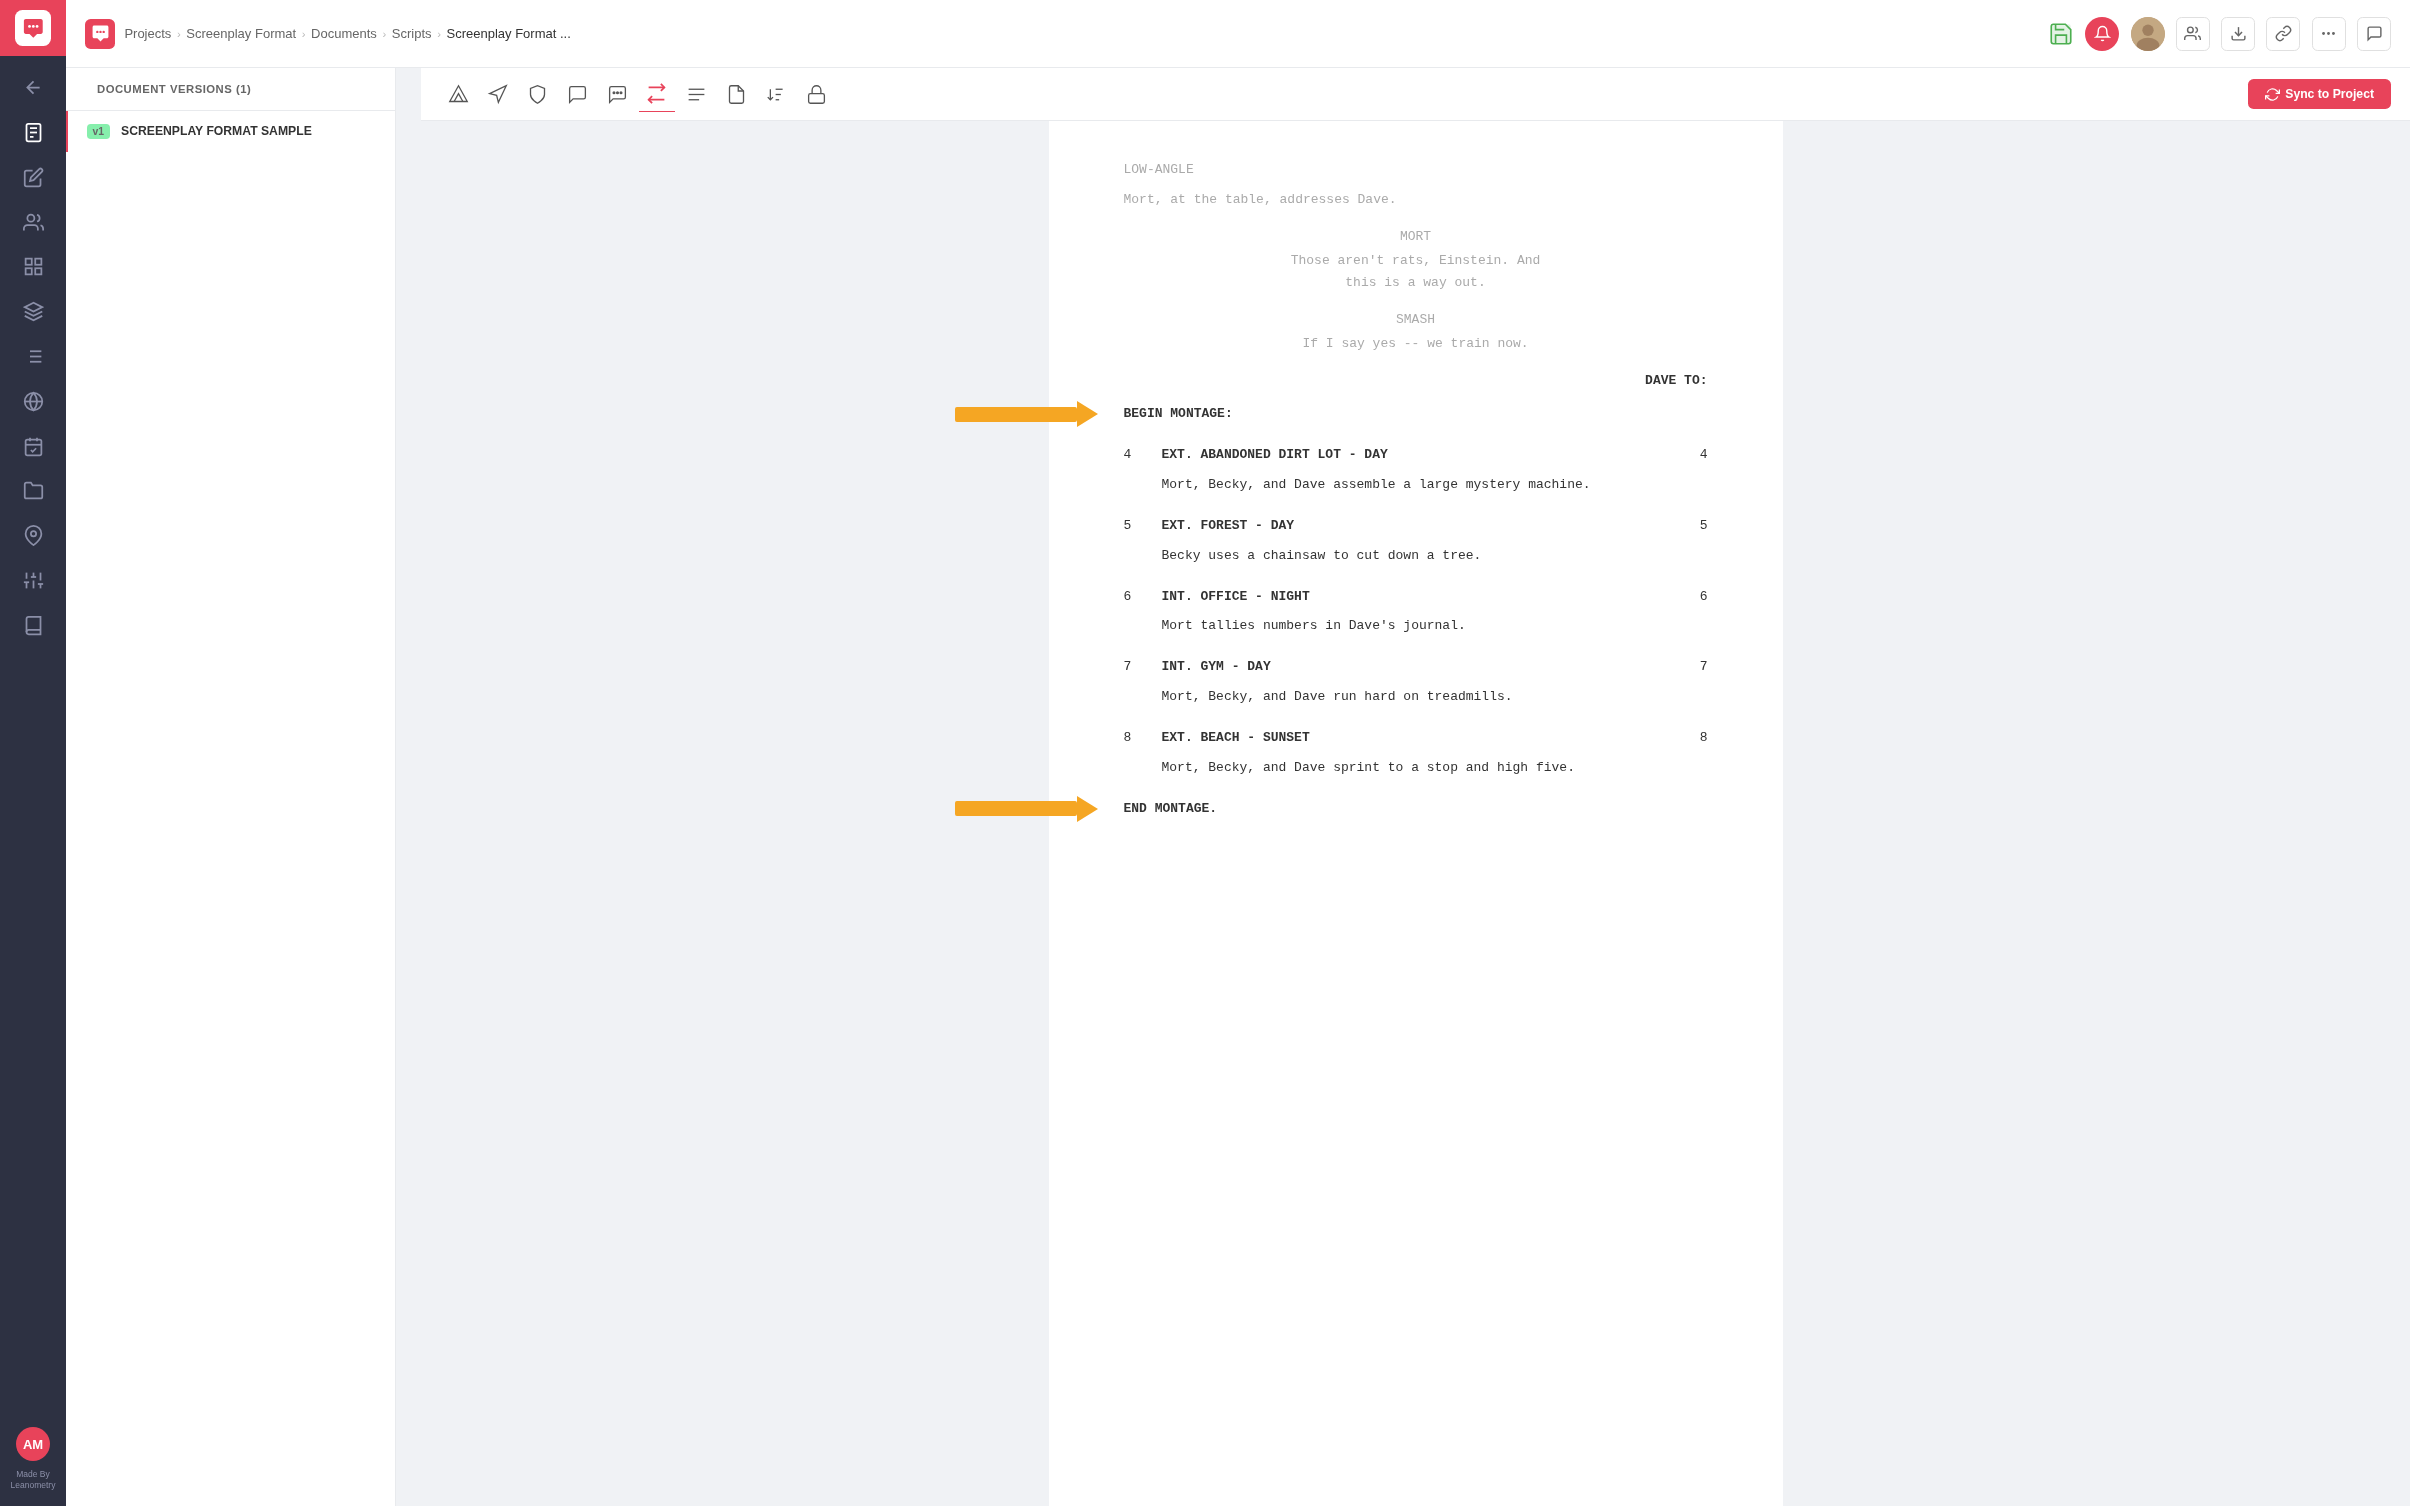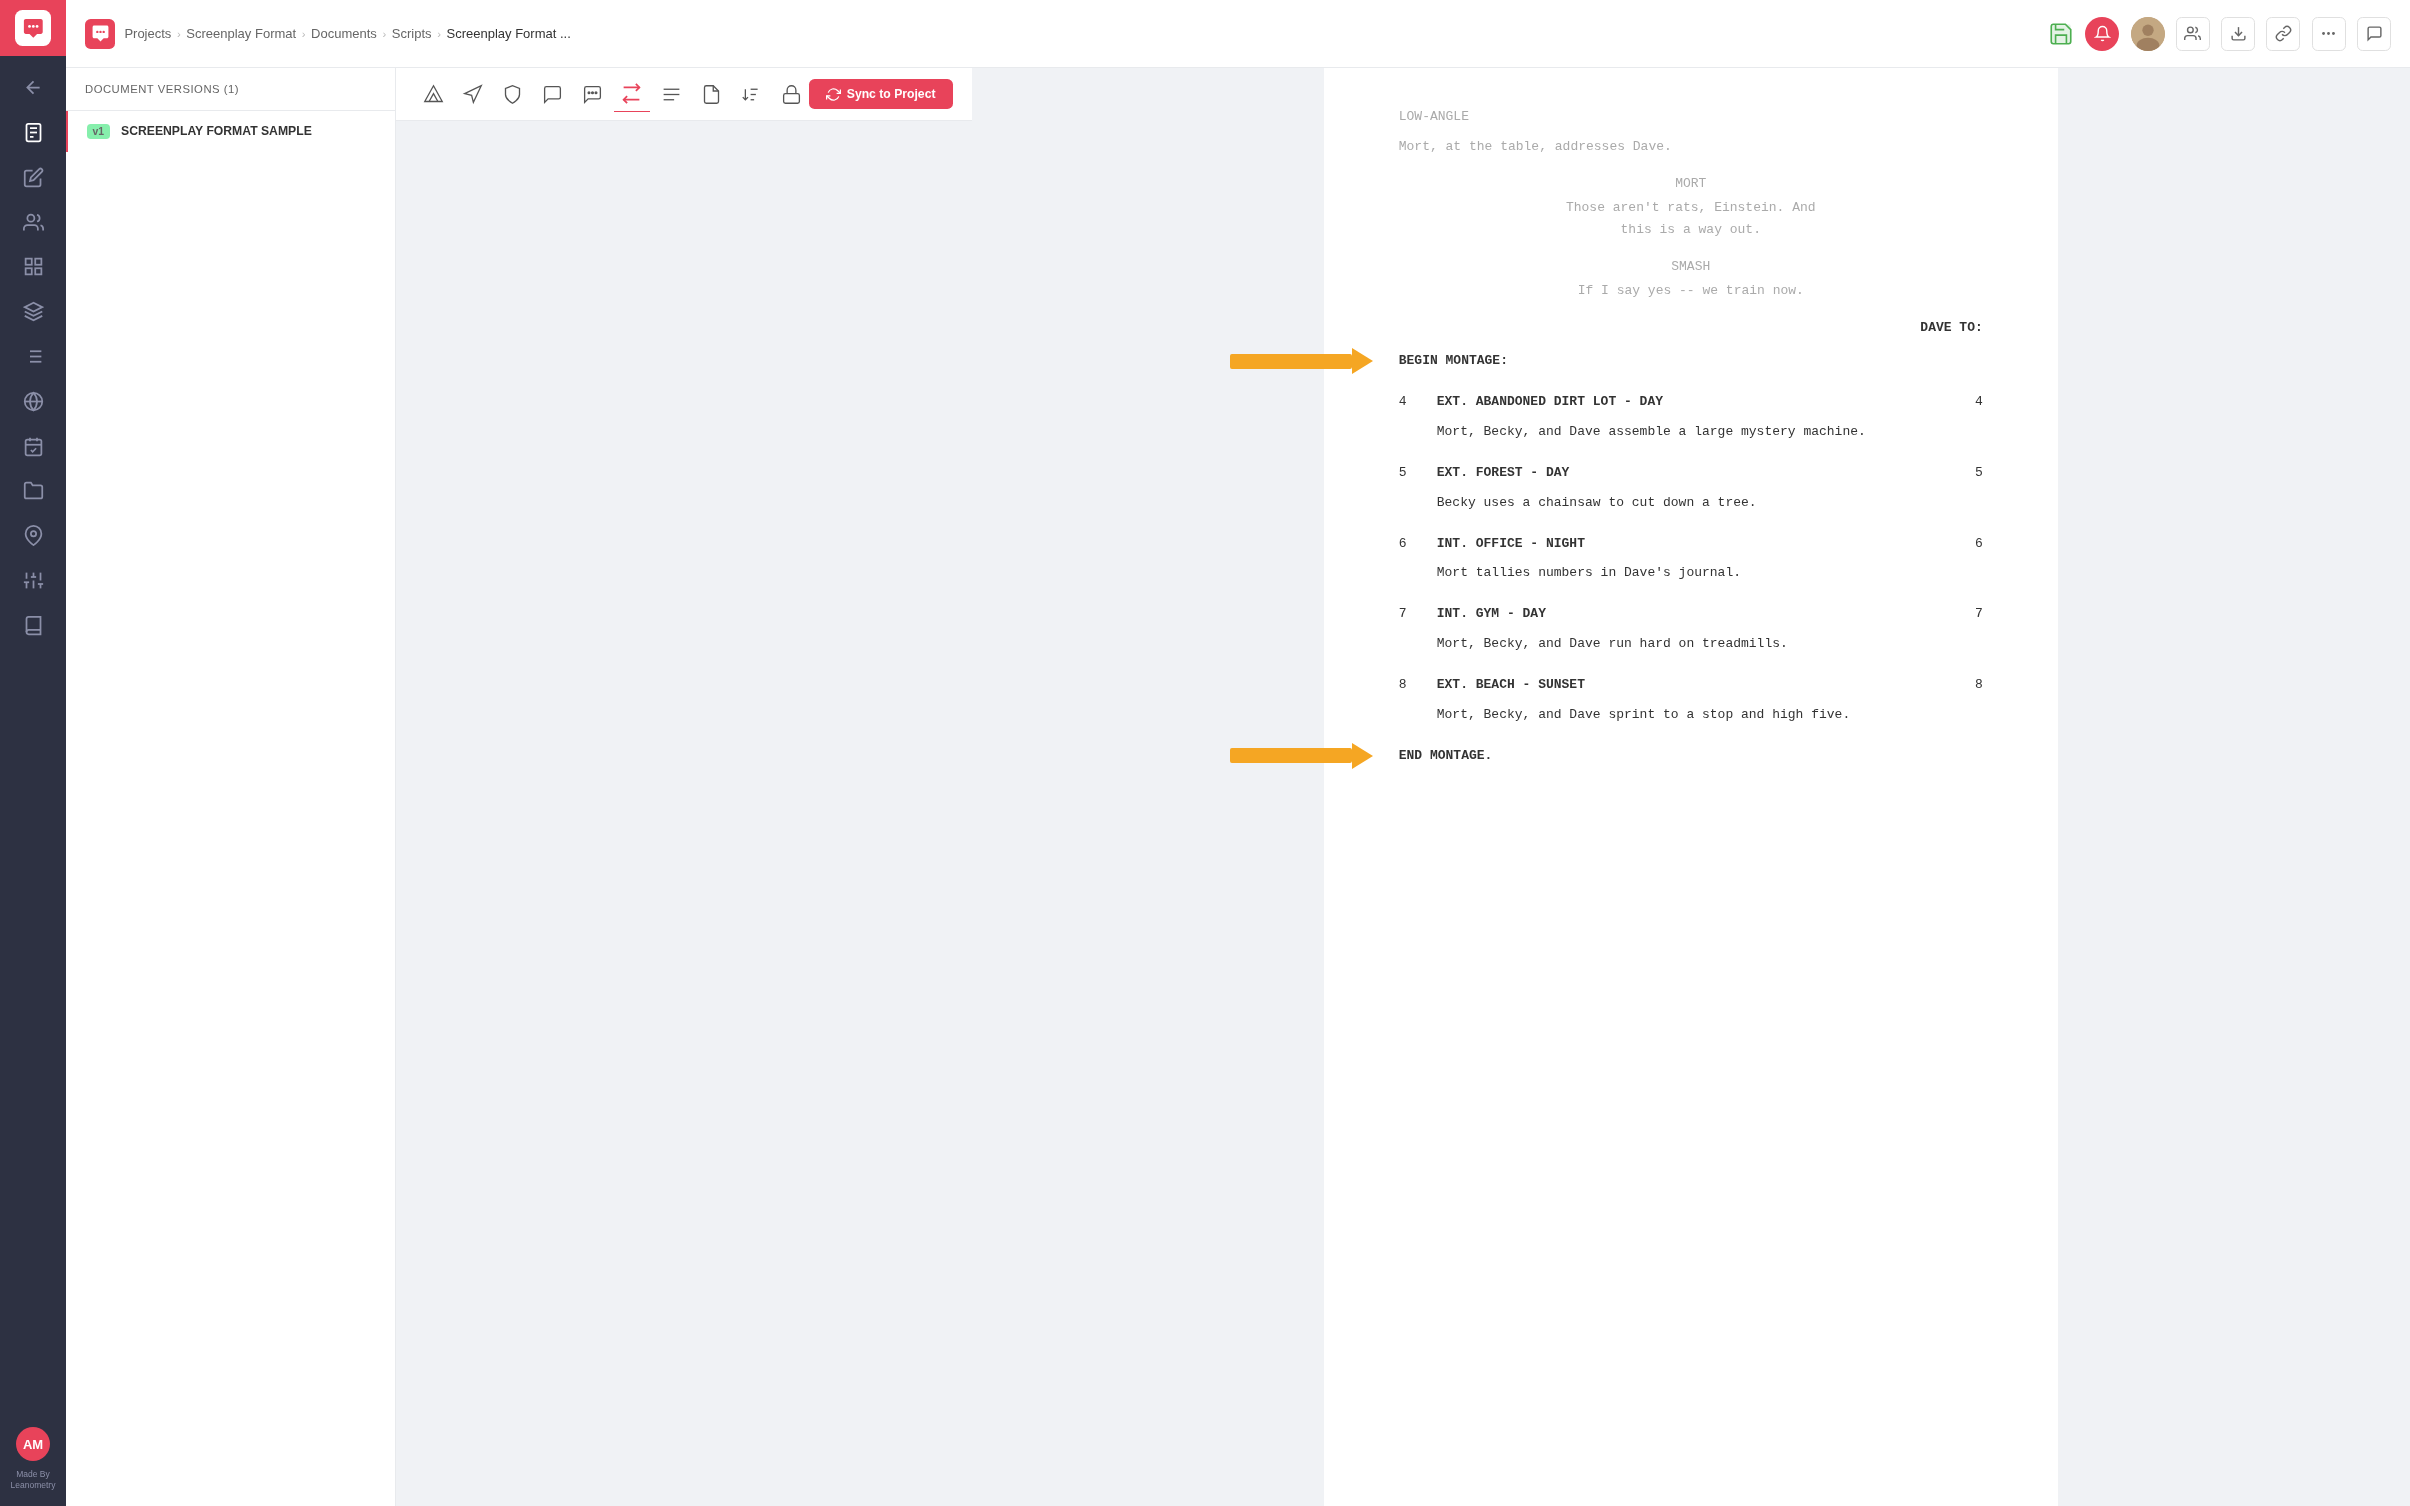--- a/index.html
+++ b/index.html
@@ -178,24 +178,24 @@
     
     .doc-sidebar {
       width: 330px;
       background: white;
       border-right: 0.9px solid #e8eaed;
       flex-shrink: 0;
       display: flex;
       flex-direction: column;
     }
     .doc-sidebar-header {
-      padding: 15px 19px;
+      padding: 15px 31px;
       border-bottom: 0.9px solid #e8eaed;
       font-size: 11.3px;
-      font-weight: 400;
+      font-weight: 700;
       color: #666;
       letter-spacing: 0.5px;
     }
     .doc-version-item {
       display: flex;
       align-items: center;
       gap: 11.3px;
       padding: 13px 19px;
       cursor: pointer;
       border-left: 2.8px solid #e8435a;
@@ -211,22 +211,23 @@
     .version-name {
       font-size: 12.2px;
       font-weight: 600;
       color: #333;
     }
 
     
     .editor-area {
       flex: 1;
       display: flex;
-      flex-direction: row;
+      flex-direction: column;
       overflow: hidden;
+      padding-left: 25px;
     }
 
     
     .toolbar {
       height: 53px;
       background: white;
       border-bottom: 0.9px solid #e8eaed;
       display: flex;
       align-items: center;
       justify-content: space-between;

